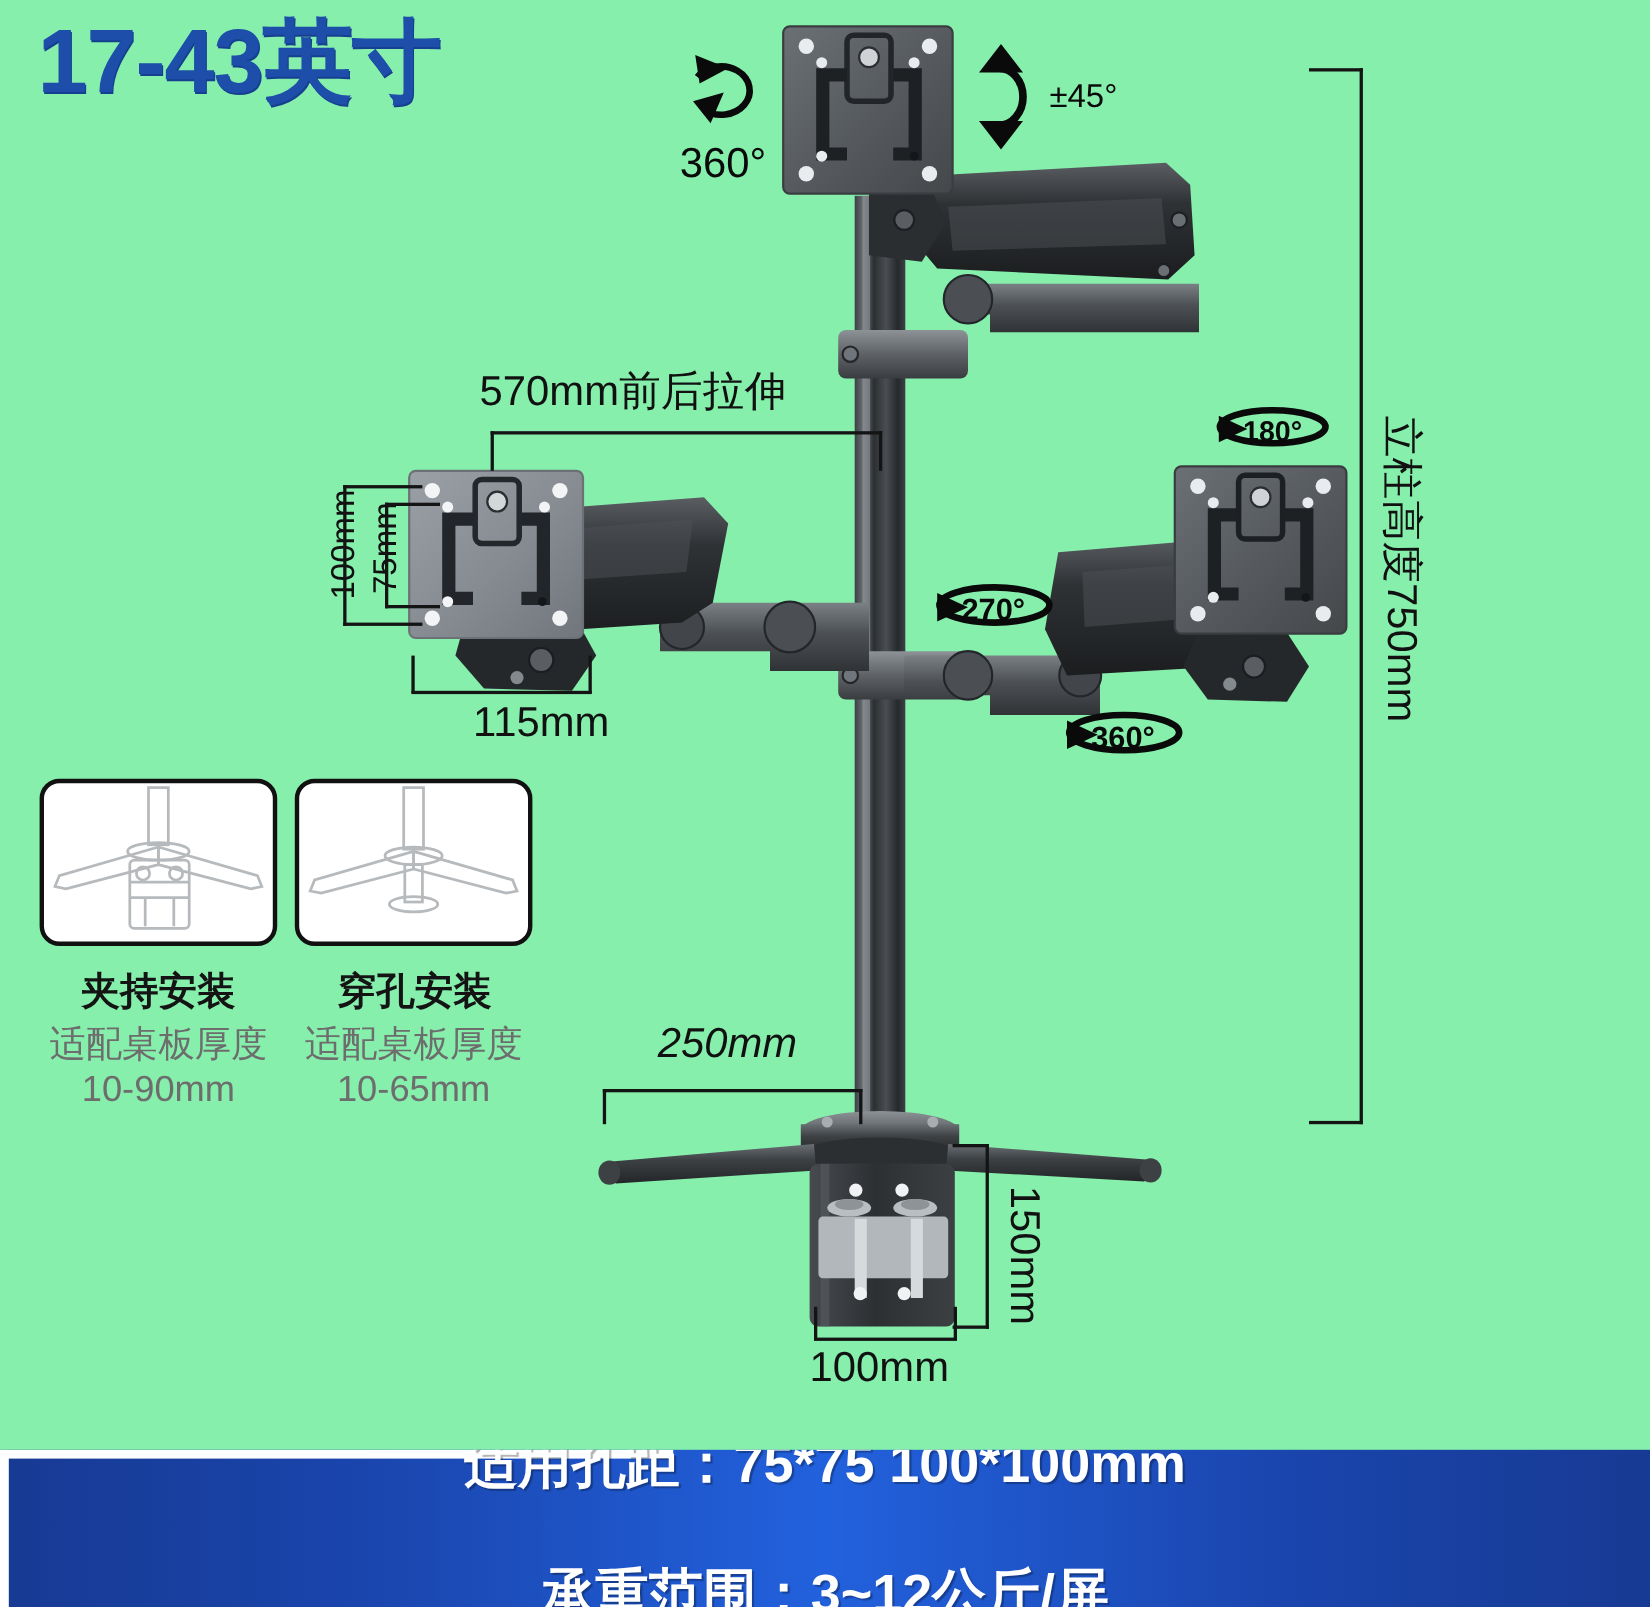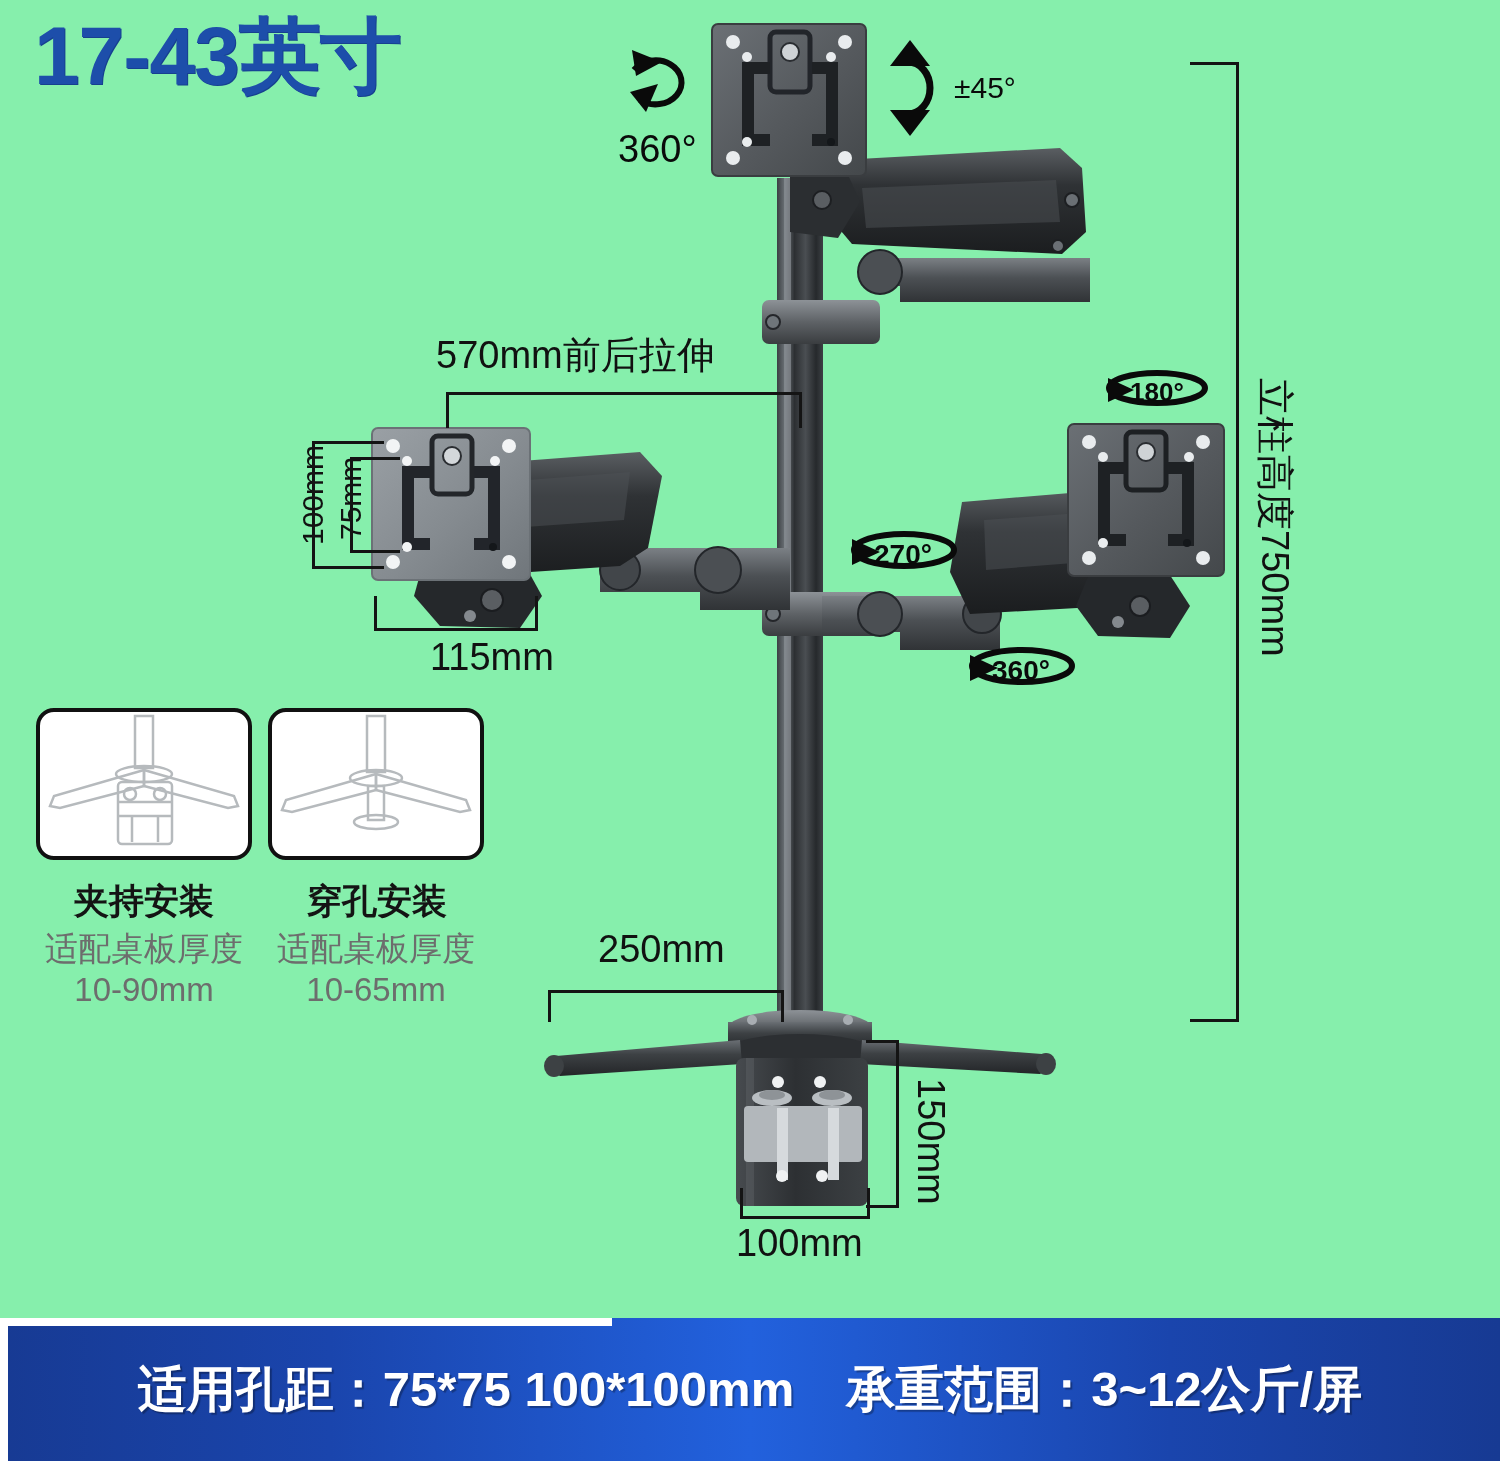--- a/index.html
+++ b/index.html
@@ -113,20 +113,21 @@
   .banner-inner {
     position: absolute;
     left: 0;
     top: 6px;
     width: 1500px;
     height: 131px;
     display: flex;
     align-items: center;
     justify-content: center;
     gap: 52px;
+    flex-direction: column;
   }
   .banner-text {
     font-size: 49px;
     font-weight: bold;
     color: #ffffff;
     text-shadow: 2px 2px 1px rgba(0,0,0,0.30);
     white-space: nowrap;
     letter-spacing: 0px;
   }
   .banner-topstrip {
@@ -353,21 +354,21 @@
   <div class="dim-label" style="left:430px; top:636px;">115mm</div>
   <div class="rule-h" style="left:374px; top:628px; width:164px;"></div>
   <div class="rule-v" style="left:374px; top:596px; height:34px;"></div>
   <div class="rule-v" style="left:535px; top:596px; height:34px;"></div>
 
   <div class="dim-label vert" style="left:1300px; top:378px;">立柱高度750mm</div>
   <div class="rule-v" style="left:1236px; top:62px; height:960px;"></div>
   <div class="rule-h" style="left:1190px; top:62px; width:49px;"></div>
   <div class="rule-h" style="left:1190px; top:1019px; width:49px;"></div>
 
-  <div class="dim-label" style="left:598px; top:928px;">250mm</div>
+  <div class="dim-label" style="left:598px; top:928px;font-style:italic;">250mm</div>
   <div class="rule-h" style="left:548px; top:990px; width:236px;"></div>
   <div class="rule-v" style="left:548px; top:990px; height:32px;"></div>
   <div class="rule-v" style="left:781px; top:990px; height:32px;"></div>
 
   <div class="dim-label vert" style="left:952px; top:1078px;">150mm</div>
   <div class="rule-v" style="left:896px; top:1040px; height:168px;"></div>
   <div class="rule-h" style="left:866px; top:1040px; width:33px;"></div>
   <div class="rule-h" style="left:866px; top:1205px; width:33px;"></div>
 
   <div class="dim-label" style="left:736px; top:1222px;">100mm</div>

